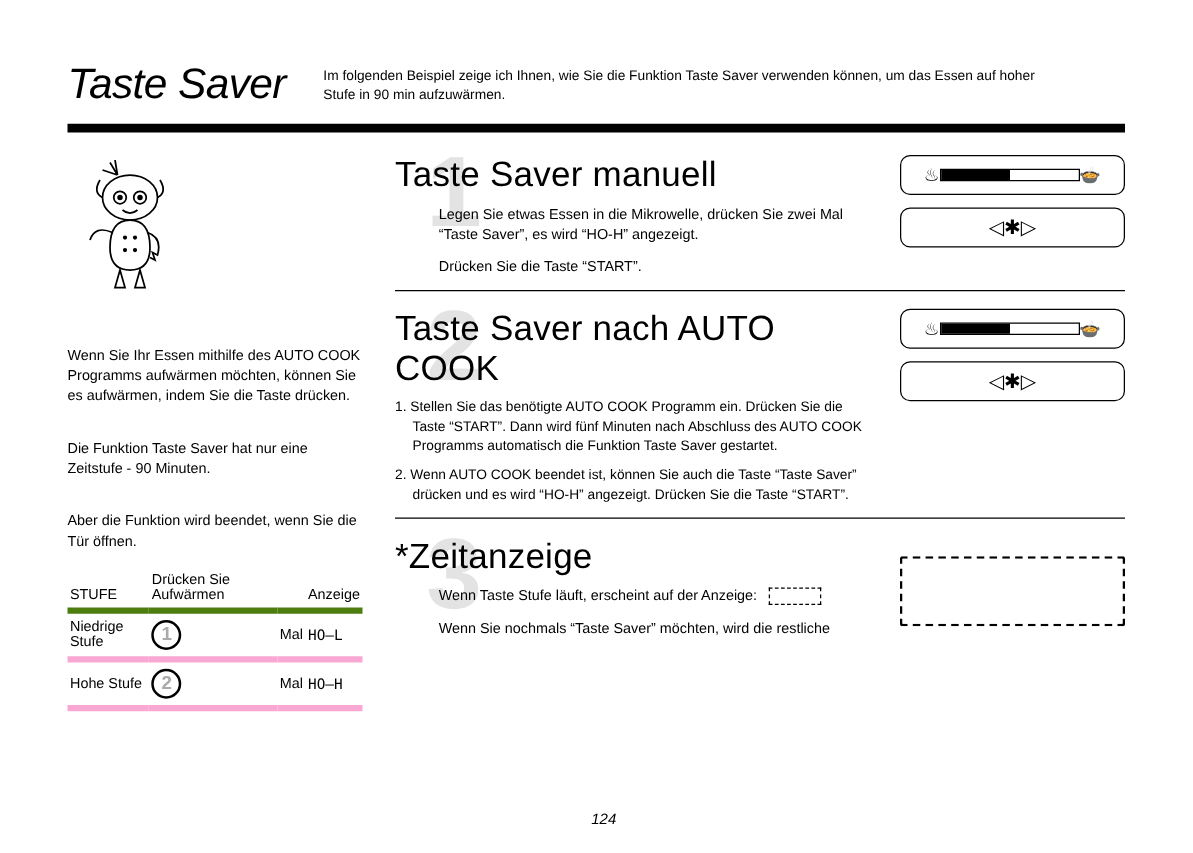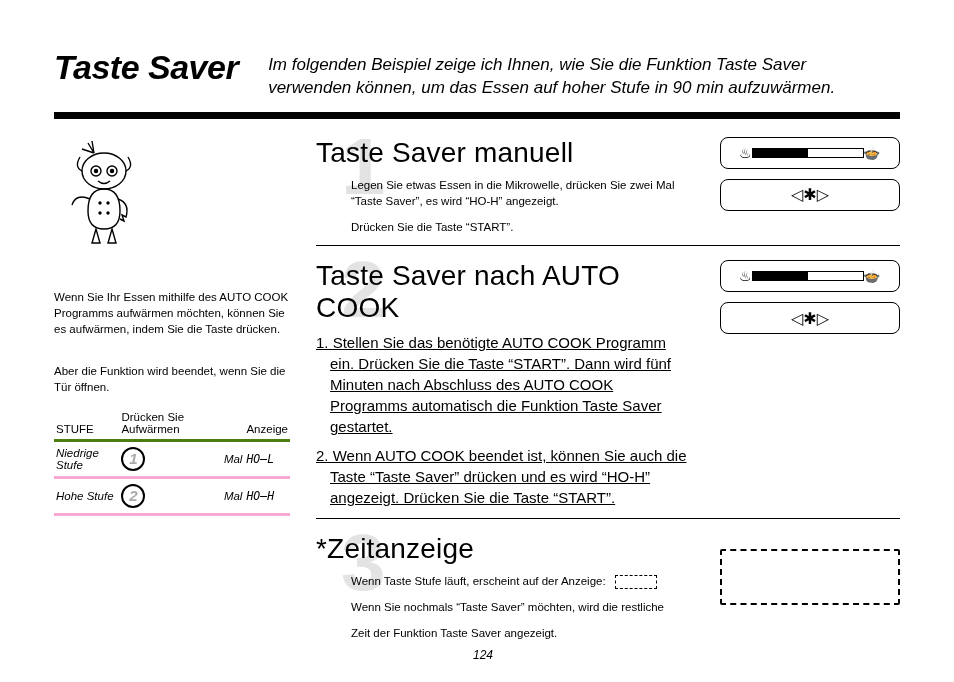--- a/index.html
+++ b/index.html
@@ -13,28 +13,27 @@
     padding: 48px 54px 20px 54px;
   }
   .header-row {
     display: flex;
     align-items: flex-start;
     gap: 30px;
     margin-bottom: 12px;
   }
   .page-title {
     font-size: 34px;
-    font-weight: 700;
+    font-weight: 400;
     font-style: italic;
     letter-spacing: -0.5px;
     white-space: nowrap;
   }
   .intro {
-    font-size: 17px;
-    font-style: italic;
+    font-size: 11px;
     line-height: 1.35;
     padding-top: 6px;
     max-width: 580px;
   }
   .thick-rule {
     border: none;
     border-top: 7px solid #000;
     margin: 6px 0 18px 0;
   }
   .cols {
@@ -62,28 +61,27 @@
   }
   .stufe-table {
     border-collapse: collapse;
     width: 100%;
     font-size: 11.5px;
   }
   .stufe-table th {
     text-align: left;
     font-weight: 400;
     padding: 4px 2px 4px 2px;
-    border-bottom: 3px solid #4d7c0f;
+    border-bottom: 5px solid #4d7c0f;
     vertical-align: bottom;
   }
   .stufe-table td {
     padding: 5px 2px;
-    border-bottom: 3px solid #f9a8d4;
+    border-bottom: 5px solid #f9a8d4;
     vertical-align: middle;
-    font-style: italic;
   }
   .circ-num {
     display: inline-block;
     width: 24px; height: 24px;
     border: 2px solid #000;
     border-radius: 50%;
     text-align: center;
     line-height: 20px;
     font-weight: 800;
     color: #aaa;
@@ -114,28 +112,27 @@
   }
   .sec-body {
     font-size: 11.5px;
     line-height: 1.4;
     position: relative;
     z-index: 1;
     margin-bottom: 10px;
     margin-left: 35px;
   }
   .sec-step {
-    font-size: 15px;
+    font-size: 11px;
     line-height: 1.4;
     position: relative;
     z-index: 1;
     padding-left: 14px;
     text-indent: -14px;
     margin-bottom: 8px;
-    text-decoration: underline;
   }
   .display-stack {
     position: absolute;
     right: 0;
     top: 0;
     display: flex;
     flex-direction: column;
     gap: 10px;
   }
   .disp-box {
@@ -214,20 +211,21 @@
         <path d="M58 58 q12 4 8 18 l-4 -2 l2 6 l-4 -2"></path>
         <path d="M36 88 l-4 14 l8 0 Z"></path>
         <path d="M52 88 l4 14 l-8 0 Z"></path>
         <circle cx="40" cy="62" r="1" fill="#000"></circle>
         <circle cx="48" cy="62" r="1" fill="#000"></circle>
         <circle cx="40" cy="72" r="1" fill="#000"></circle>
         <circle cx="48" cy="72" r="1" fill="#000"></circle>
       </g>
     </svg>
     <p class="left-p">Wenn Sie Ihr Essen mithilfe des AUTO COOK Programms aufwärmen möchten, können Sie es aufwärmen, indem Sie die Taste drücken.</p>
+    <p class="left-p" style="margin-bottom:0">Die Funktion Taste Saver hat nur eine Zeitstufe - 90 Minuten.</p>
     <p class="left-p">Aber die Funktion wird beendet, wenn Sie die Tür öffnen.</p>
 
     <table class="stufe-table">
       <thead>
         <tr>
           <th>STUFE</th>
           <th>Drücken Sie Aufwärmen</th>
           <th></th>
           <th>Anzeige</th>
         </tr>
@@ -294,21 +292,20 @@
     </div>
 
     <div class="section" style="border-top:1px solid #000; padding-top:14px; min-height:130px">
       <div class="bg-num" style="top:12px">3</div>
       <div class="sec-title">*Zeitanzeige</div>
       <p class="sec-body">
         <span>Wenn Taste Stufe läuft, erscheint auf der Anzeige:</span>
         <span class="small-dashed"></span>
       </p>
       <p class="sec-body">Wenn Sie nochmals “Taste Saver” möchten, wird die restliche</p>
-      <p class="sec-body">Zeit der Funktion Taste Saver angezeigt.</p>
       <div class="display-stack" style="top:30px">
         <div class="disp-box time-dashed" style="height:56px;border-radius:2px;border-width:2.5px"></div>
       </div>
     </div>
 
   </div>
 </div>
 
 <div class="page-num">124</div>
 

